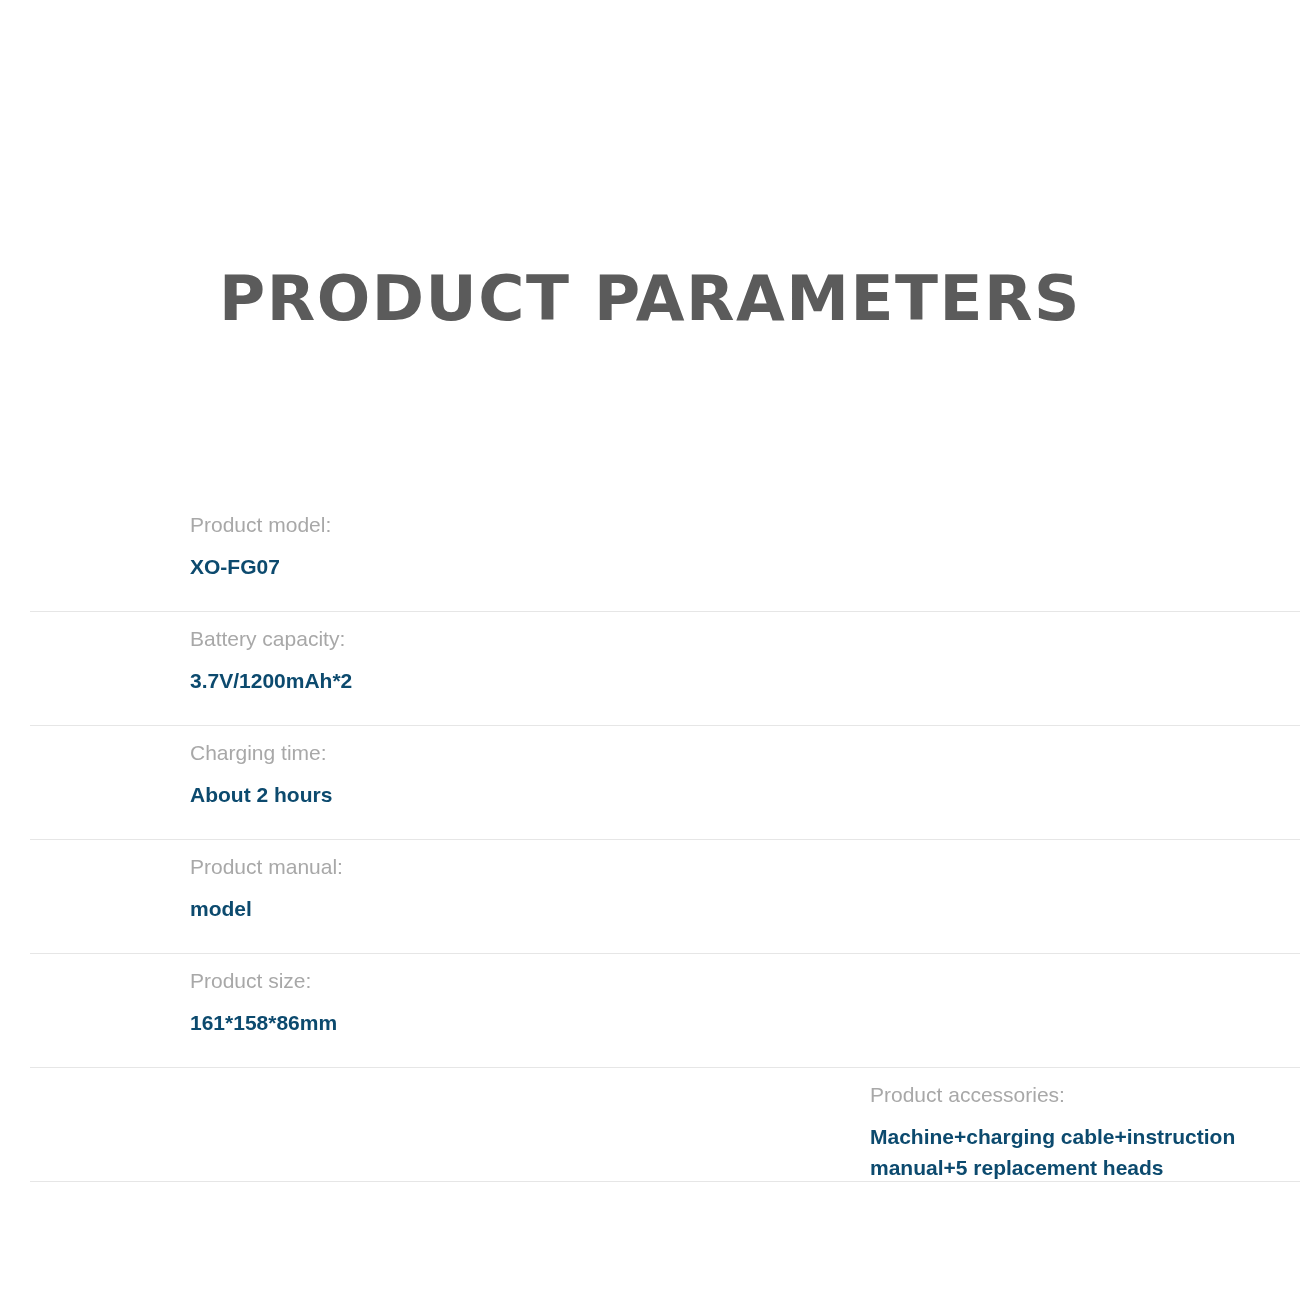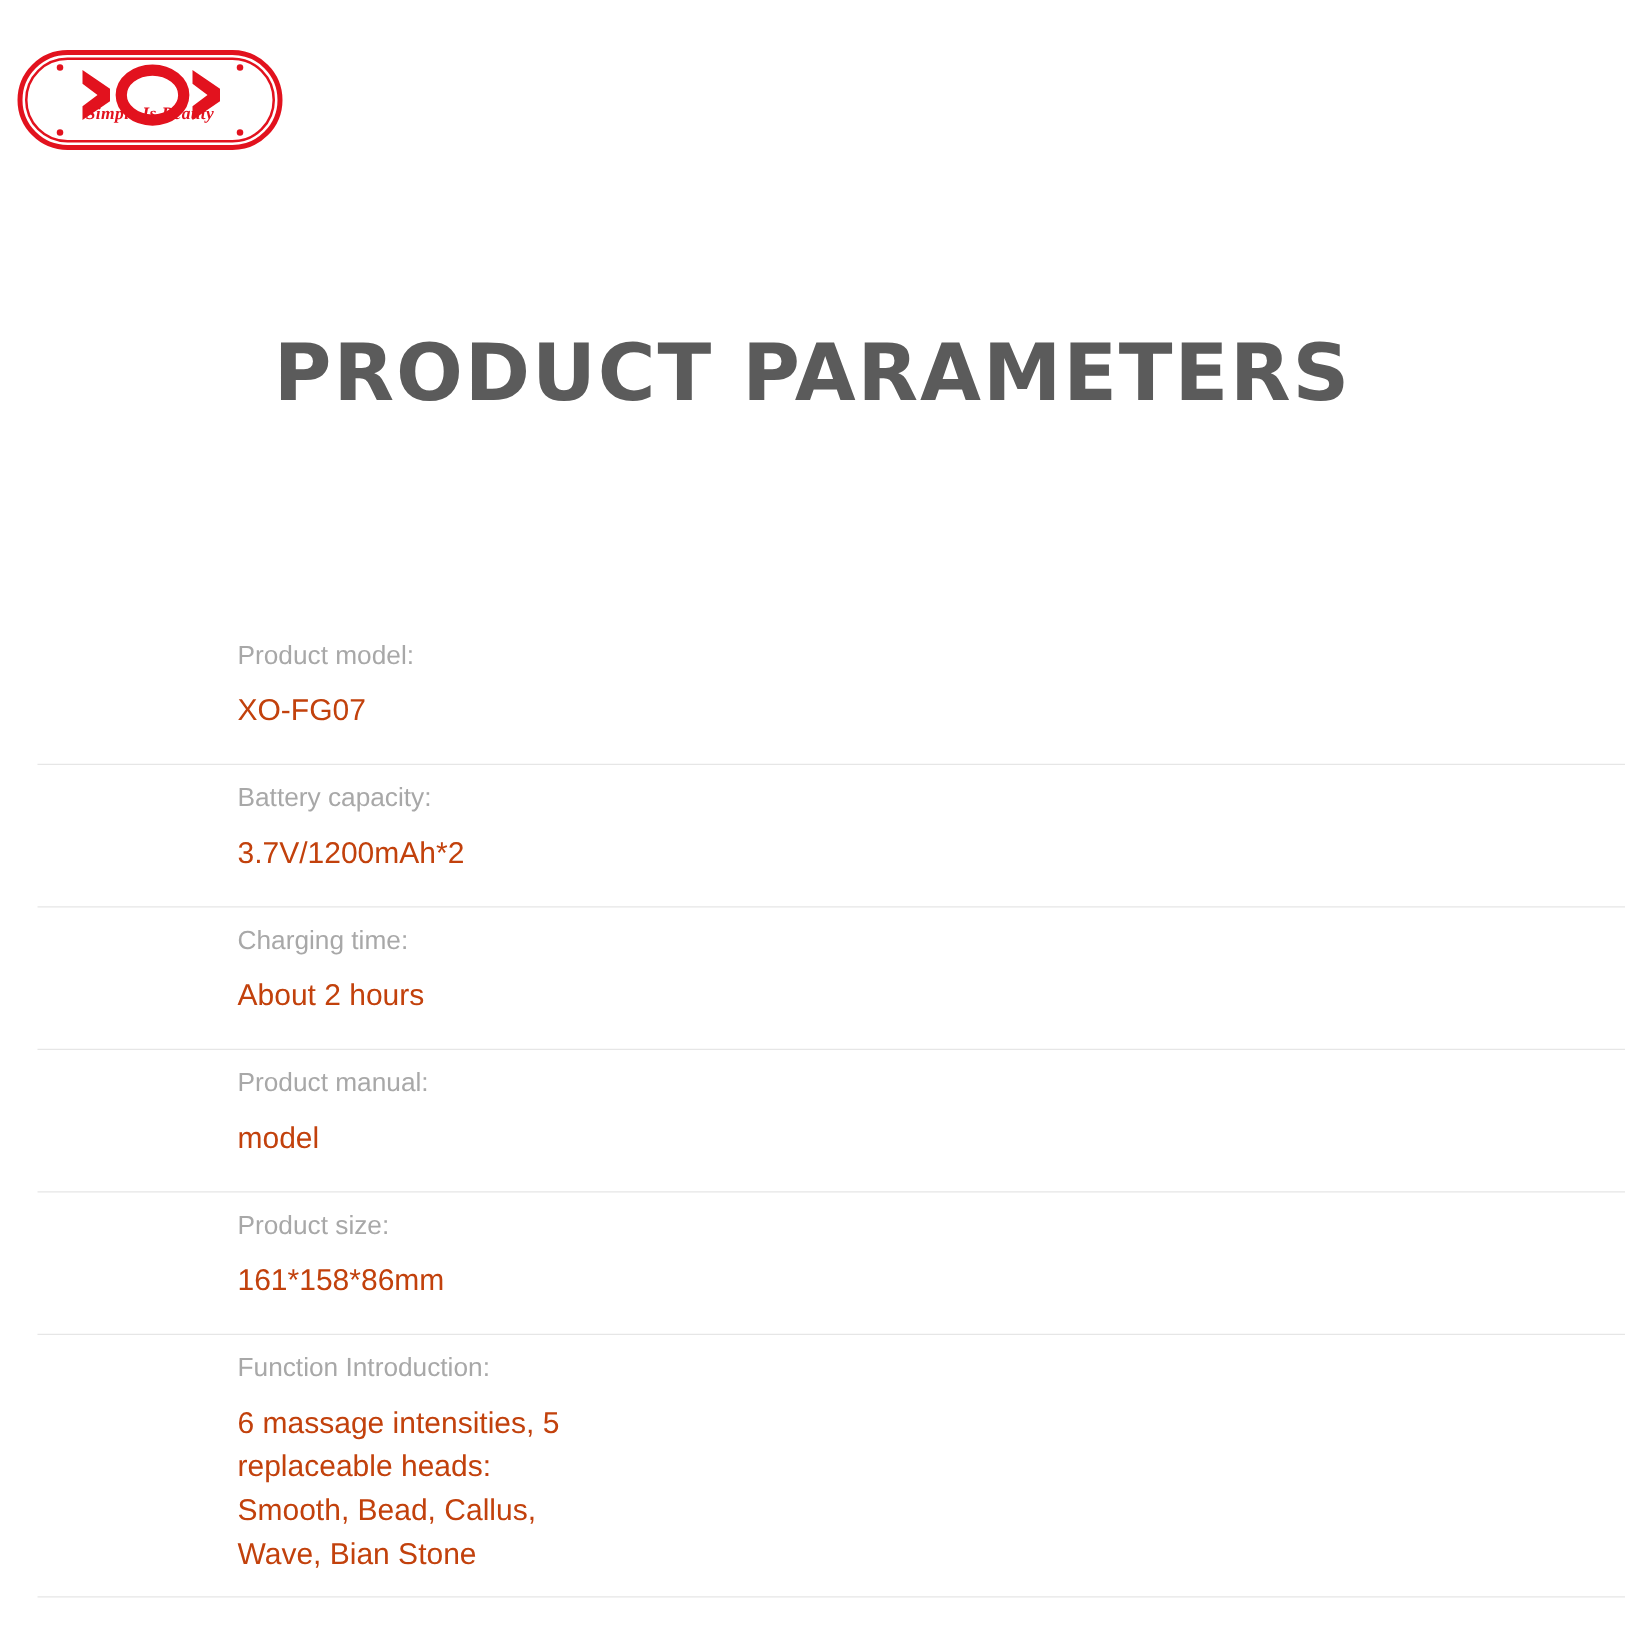--- a/index.html
+++ b/index.html
@@ -115,50 +115,32 @@
     width: 420px;
   }
   .spec-label {
     color: #a8a8a8;
     font-size: 21px;
     font-weight: 400;
     line-height: 1.25;
     margin-bottom: 14px;
   }
   .spec-value {
-    color: #c2410c;
-    font-size: 24px;
-    font-weight: 400;
+    color: #0c4a6e;
+    font-size: 21px;
+    font-weight: 700;
     line-height: 1.45;
     white-space: pre-line;
   }
 </style>
 </head>
 <body>
 
 <div class="page">
 
-  <div class="logo">
-    <div class="logo-frame"></div>
-    <div class="logo-inner"></div>
-    <svg class="logo-svg" width="212" height="80" viewBox="0 0 212 80">
-
-      <circle cx="34" cy="14" r="2.6" fill="#e2121e"></circle>
-      <circle cx="178" cy="14" r="2.6" fill="#e2121e"></circle>
-      <circle cx="34" cy="66" r="2.6" fill="#e2121e"></circle>
-      <circle cx="178" cy="66" r="2.6" fill="#e2121e"></circle>
-
-      <path d="M52 16 L74 31 L74 41 L52 56 L52 45 L64 36 L52 27 Z" fill="#e2121e"></path>
-
-      <ellipse cx="108" cy="36" rx="25" ry="20" fill="none" stroke="#e2121e" stroke-width="9"></ellipse>
-
-      <path d="M140 16 L162 31 L162 41 L140 56 L140 45 L152 36 L140 27 Z" fill="#e2121e"></path>
-    </svg>
-    <div class="logo-tagline">Simple Is Beauty</div>
-  </div>
 
   <div class="title">PRODUCT PARAMETERS</div>
 
   <div class="specs">
 
     <div class="spec-row">
       <div class="spec-cell">
         <div class="spec-label">Product model:</div>
         <div class="spec-value">XO-FG07</div>
       </div>
@@ -216,25 +198,20 @@
       </div>
       <div class="spec-cell right">
         <div class="inner">
           <div class="spec-label">Product size:</div>
           <div class="spec-value">ABS</div>
         </div>
       </div>
     </div>
 
     <div class="spec-row last">
-      <div class="spec-cell">
-        <div class="spec-label">Function Introduction:</div>
-        <div class="spec-value">6 massage intensities, 5 replaceable heads:
-Smooth, Bead, Callus, Wave, Bian Stone</div>
-      </div>
       <div class="spec-cell right">
         <div class="inner">
           <div class="spec-label">Product accessories:</div>
           <div class="spec-value">Machine+charging cable+instruction
 manual+5 replacement heads</div>
         </div>
       </div>
     </div>
 
   </div>

